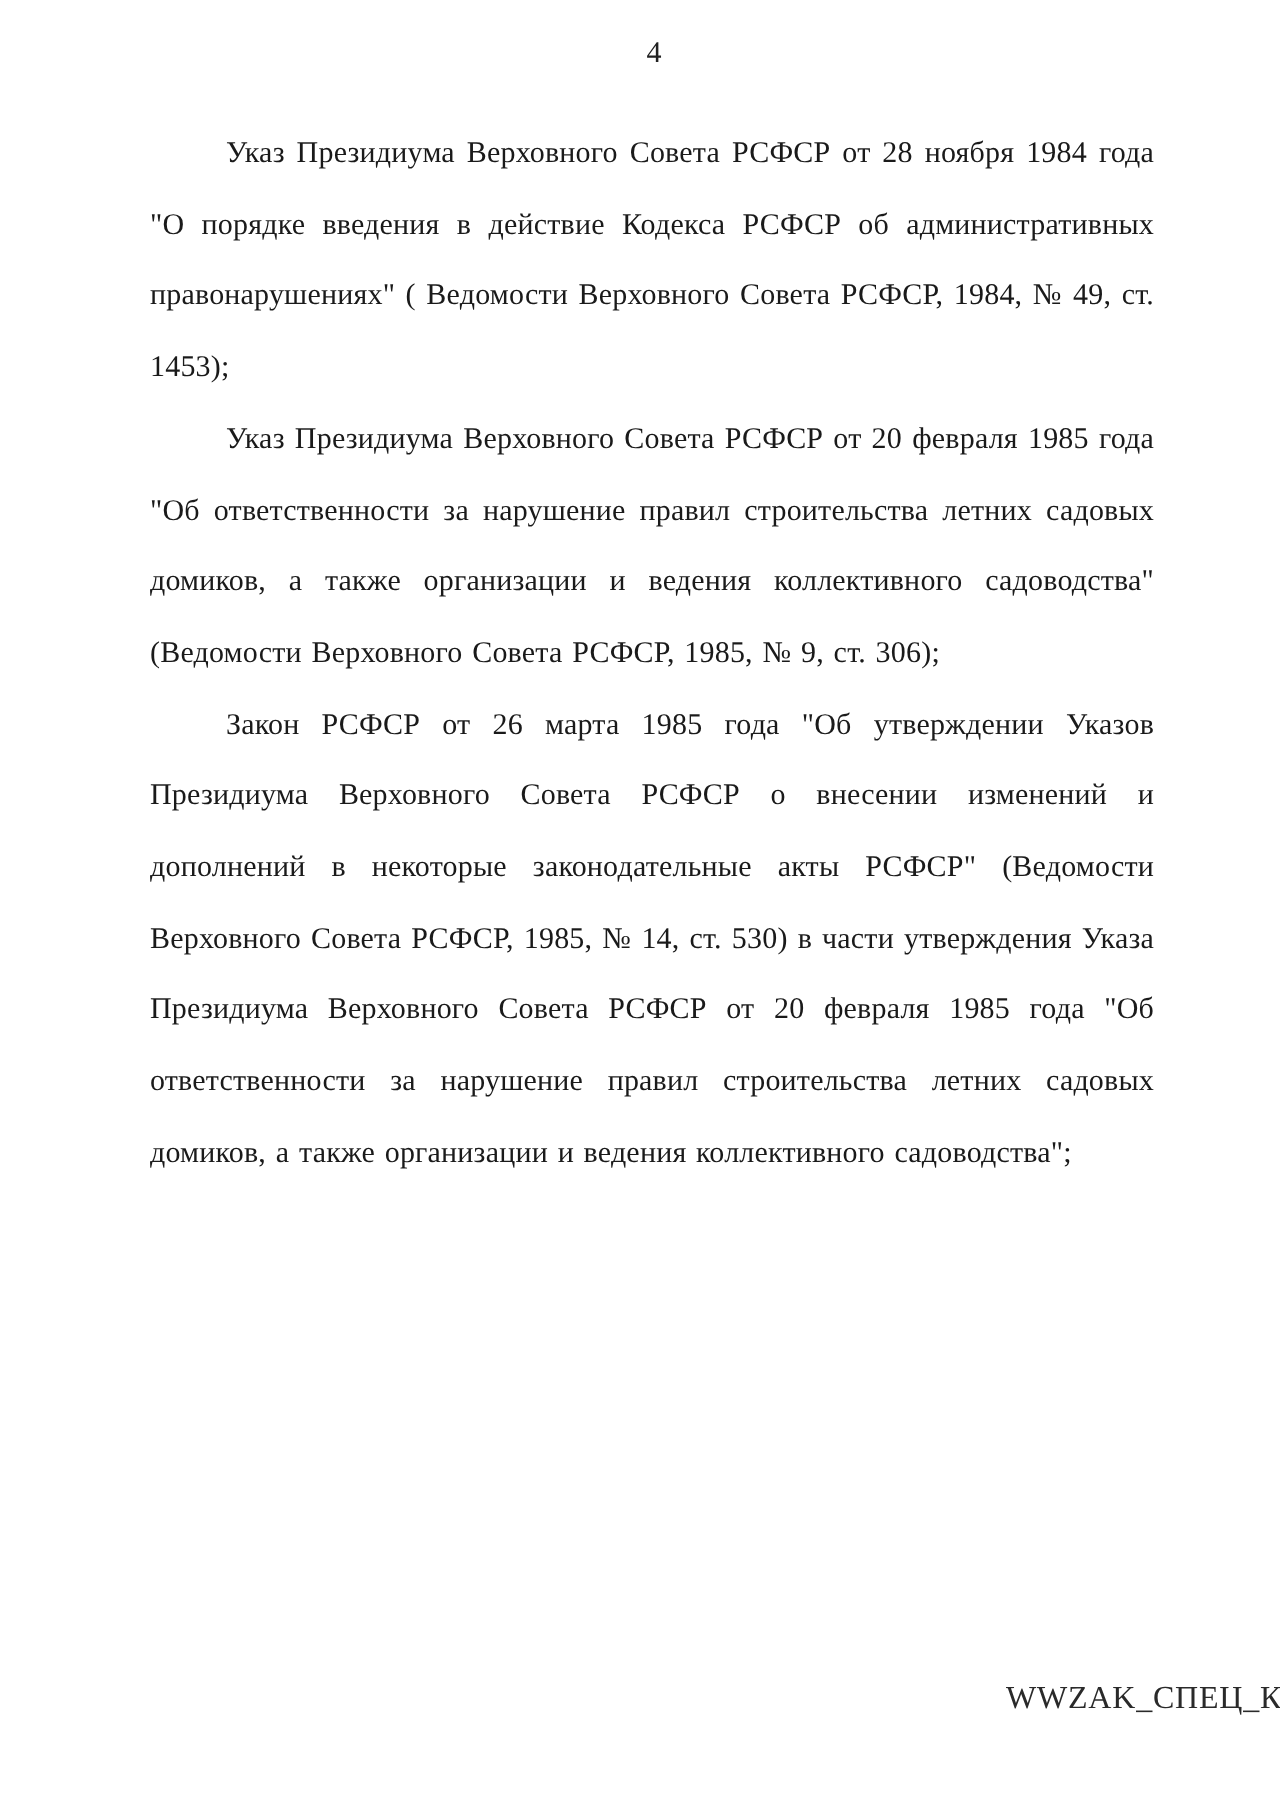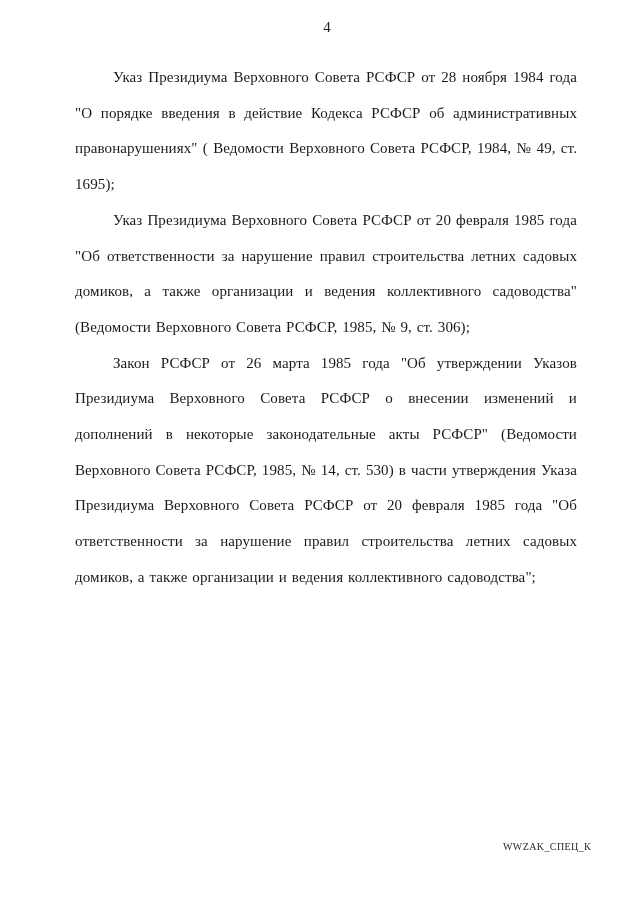--- a/index.html
+++ b/index.html
@@ -43,34 +43,34 @@
     .para {
       margin: 0;
       padding: 0;
       text-indent: 38px;
       word-spacing: 1px;
     }
     .watermark {
       position: absolute;
       top: 841px;
       left: 503px;
-      font-size: 10px;
+      font-size: 16px;
       letter-spacing: 0.4px;
       color: #2a2a2a;
       white-space: nowrap;
     }
   </style>
 </head>
 <body>
 
 <div class="page">
 
   <div class="page-number">4</div>
 
   <div class="text-block">
-    <p class="para">Указ Президиума Верховного Совета РСФСР от 28 ноября 1984 года "О порядке введения в действие Кодекса РСФСР об административных правонарушениях" ( Ведомости Верховного Совета РСФСР, 1984, № 49, ст. 1695);</p>
+    <p class="para">Указ Президиума Верховного Совета РСФСР от 28 ноября 1984 года "О порядке введения в действие Кодекса РСФСР об административных правонарушениях" ( Ведомости Верховного Совета РСФСР, 1984, № 49, ст. 1453);</p>
     <p class="para">Указ Президиума Верховного Совета РСФСР от 20 февраля 1985 года "Об ответственности за нарушение правил строительства летних садовых домиков, а также организации и ведения коллективного садоводства" (Ведомости Верховного Совета РСФСР, 1985, № 9, ст. 306);</p>
     <p class="para">Закон РСФСР от 26 марта 1985 года "Об утверждении Указов Президиума Верховного Совета РСФСР о внесении изменений и дополнений в некоторые законодательные акты РСФСР" (Ведомости Верховного Совета РСФСР, 1985, № 14, ст. 530) в части утверждения Указа Президиума Верховного Совета РСФСР от 20 февраля 1985 года "Об ответственности за нарушение правил строительства летних садовых домиков, а также организации и ведения коллективного садоводства";</p>
   </div>
 
   <div class="watermark">WWZAK_СПЕЦ_К</div>
 
 </div>
 
 </body></html>

